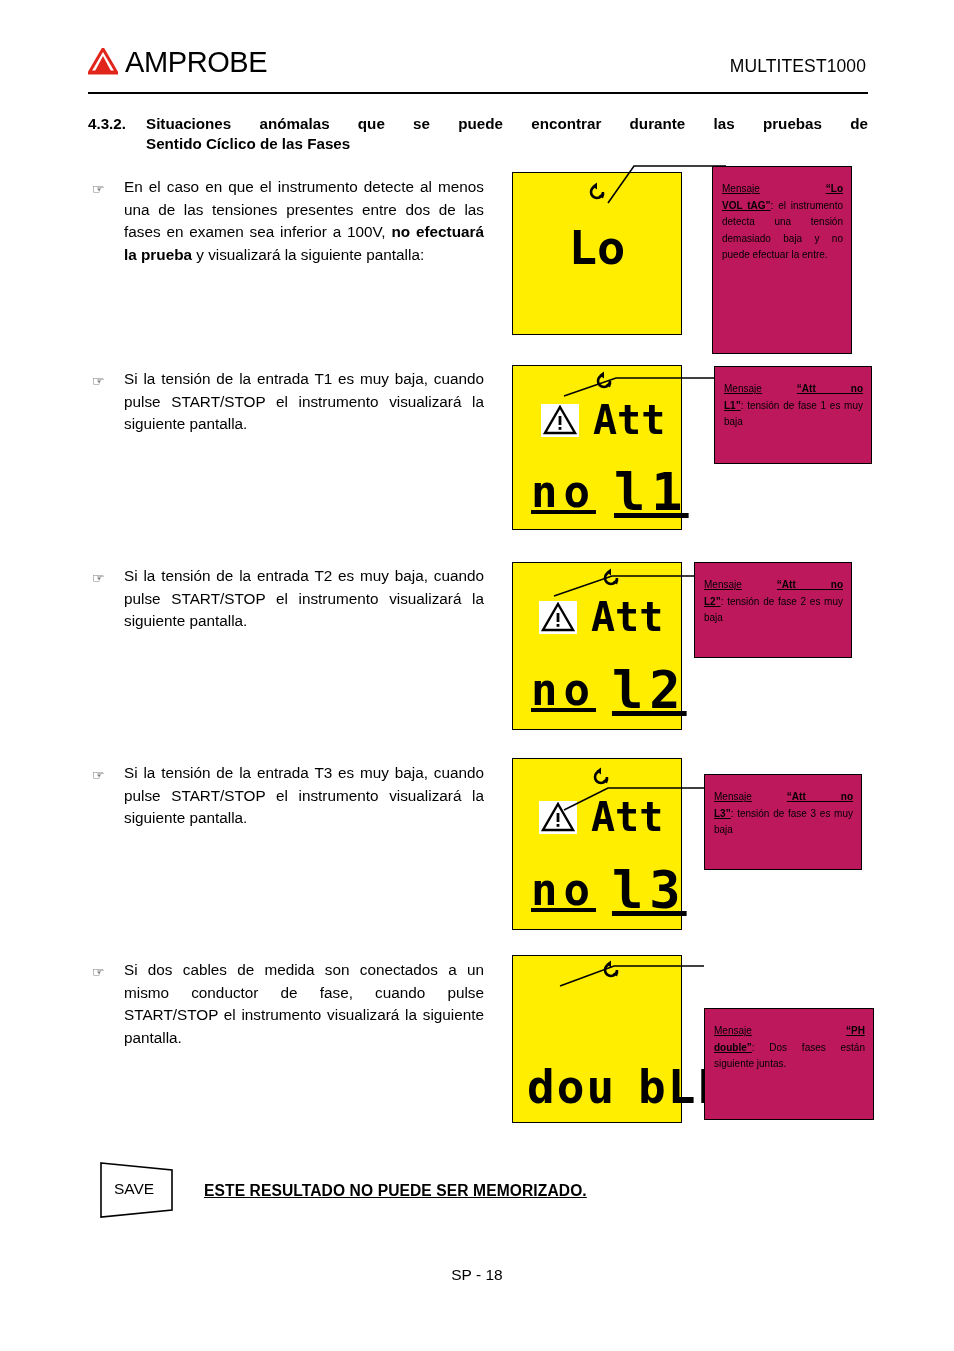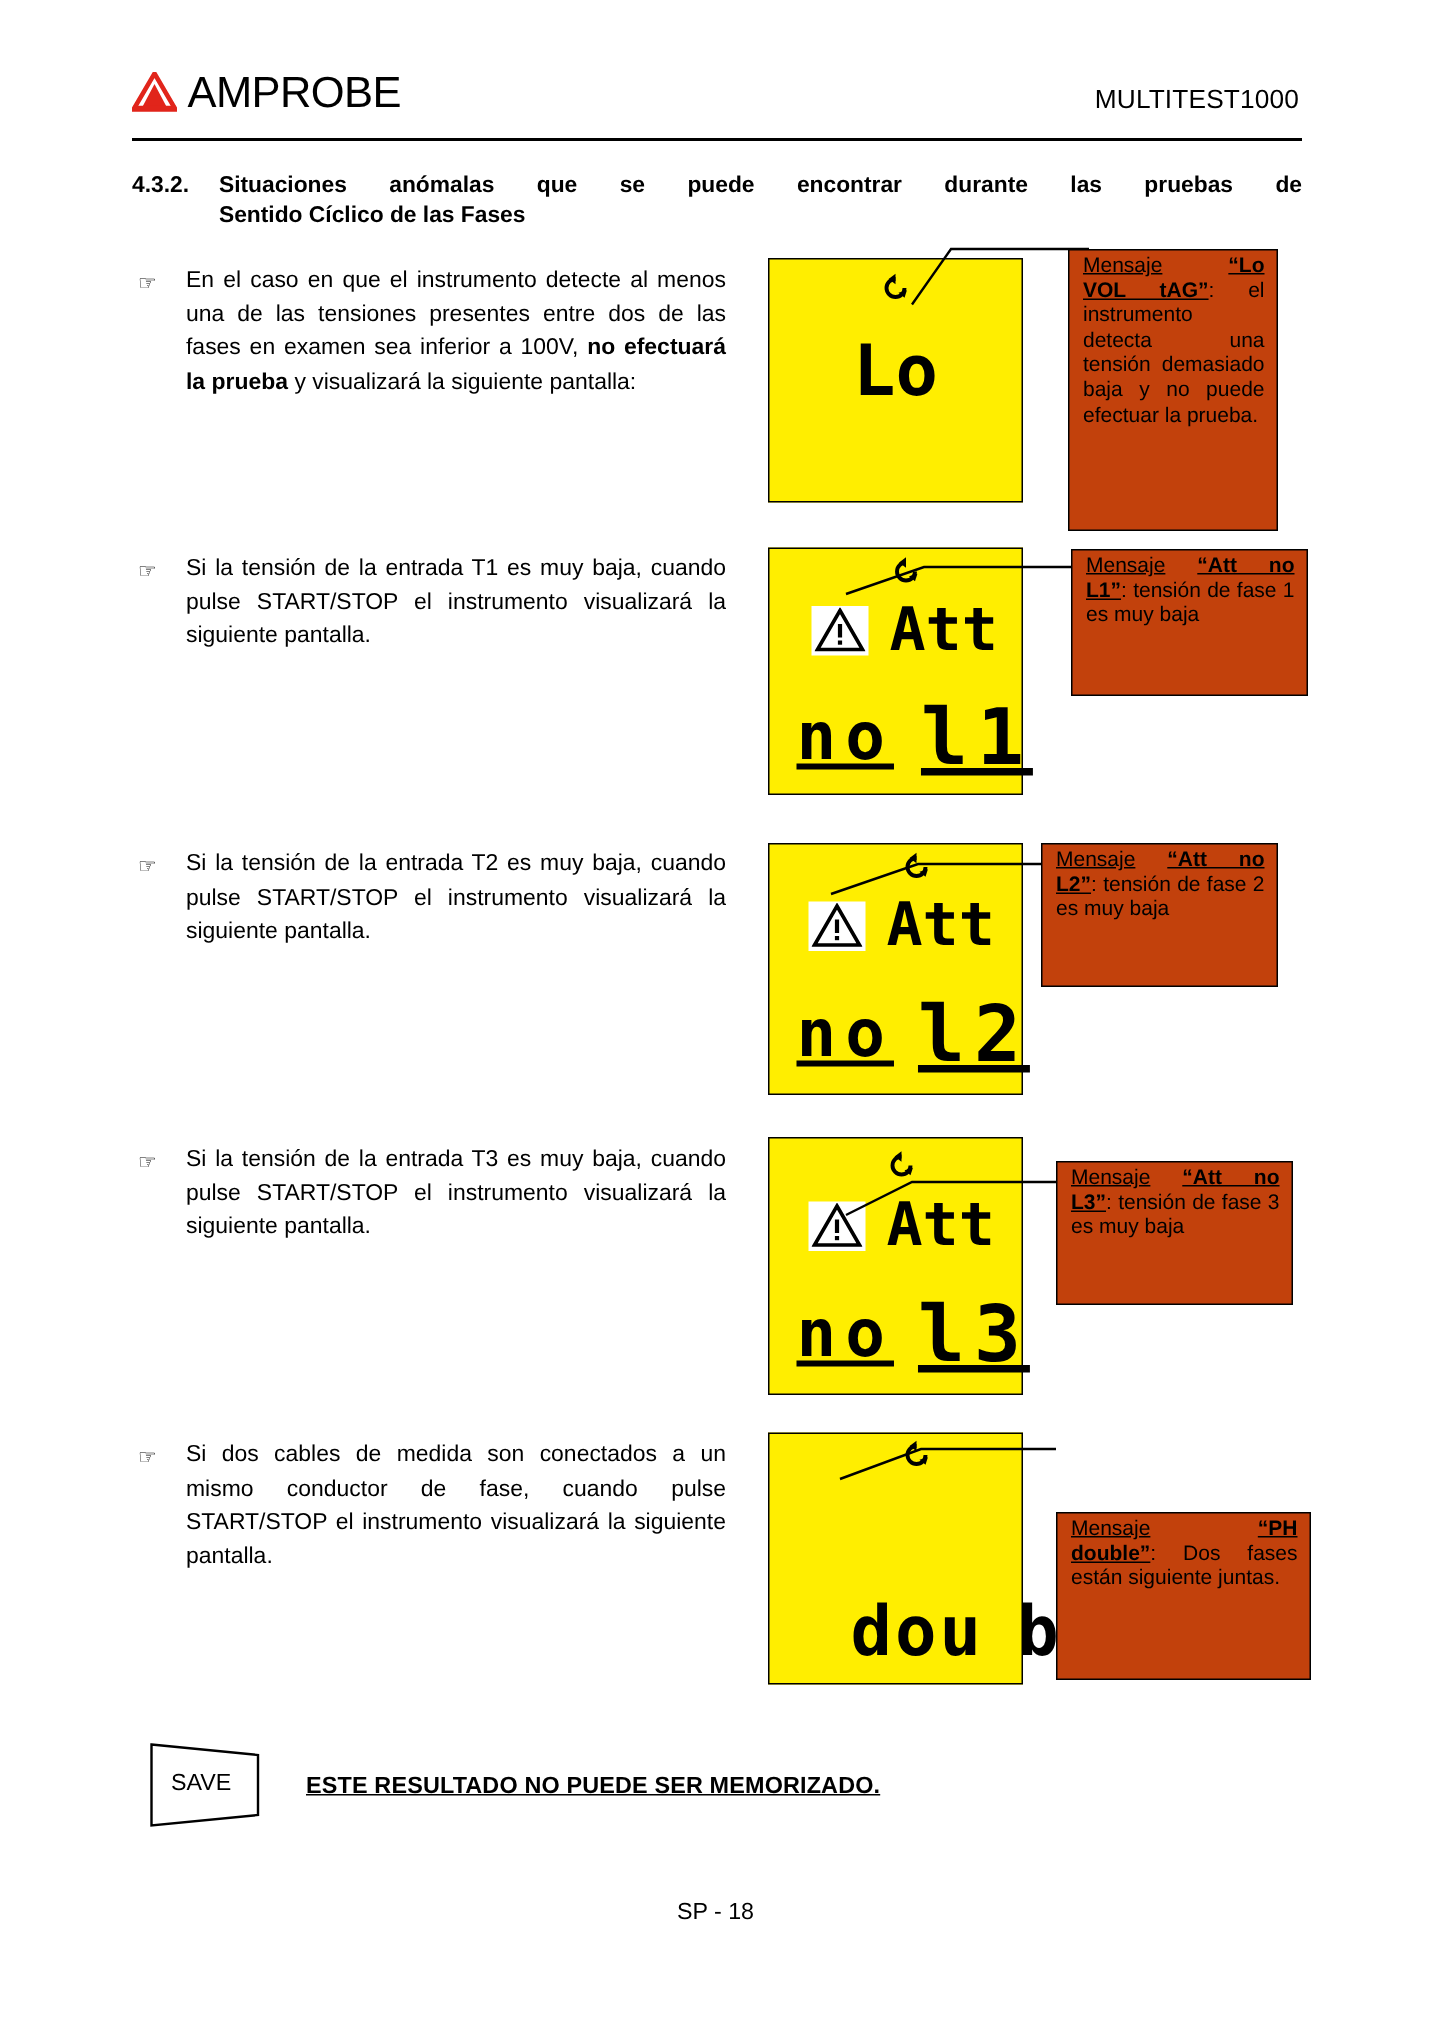--- a/index.html
+++ b/index.html
@@ -91,23 +91,23 @@
                  font-family:"DejaVu Serif", serif; }
   .seg-att     { font-size:40px; letter-spacing:0px; }
   .seg-num     { font-size:52px; letter-spacing:6px;text-decoration:underline; }
   .seg-ph      { font-size:42px; font-family:"DejaVu Serif", serif; }
   .seg-dou     { font-size:46px; letter-spacing:2px; }
 
   
   .callout {
     position:absolute;
     border:1.3px solid #000;
-    background:#c2410c;
-    padding:1px 8px 8px 9px;
-    font-size:14px;
+    background:#be185d;
+    padding:14px 8px 8px 9px;
+    font-size:10px;
     line-height:16.6px;
     text-align:justify;
   }
   .callout .u { text-decoration:underline; }
   .callout .ku { font-weight:bold; text-decoration:underline; }
   .callout .jline { text-align-last:justify; display:block; }
 
   
   .leader { position:absolute; overflow:visible; }
 
@@ -192,21 +192,21 @@
     <span class="seg seg-lo">Lo</span>
   </div>
 </div>
 
 <svg class="leader" style="left:600px; top:158px; width:130px; height:50px;">
   <polyline points="8,45 34,8 126,8" fill="none" stroke="#000" stroke-width="1.6"></polyline>
 </svg>
 
 <div class="callout" style="left:712px; top:166px; width:140px; height:188px;">
   <span class="jline"><span class="u">Mensaje</span> <span class="ku">“Lo</span></span><span class="ku">VOL tAG”</span><span>:</span>
-  <span>el instrumento detecta una tensión demasiado baja y no puede efectuar la prueba.</span>
+  <span>el instrumento detecta una tensión demasiado baja y no puede efectuar la entre.</span>
 </div>
 
 <div class="lcd" style="left:512px; top:365px; width:170px; height:165px;">
   <span class="rot" style="left:81px; top:5px;">
     <svg width="20" height="20" viewBox="0 0 20 20">
       <path d="M16,10 A6,6 0 1,1 10,4" fill="none" stroke="#000" stroke-width="2.6"></path>
       <polygon points="10,0.5 10,7.5 5.4,4" fill="#000"></polygon>
       <polygon points="16,16.5 12,13.2 17.6,11.5" fill="#000"></polygon>
     </svg>
   </span>
@@ -302,21 +302,21 @@
 </div>
 
 <div class="lcd" style="left:512px; top:955px; width:170px; height:168px;">
   <span class="rot" style="left:88px; top:4px;">
     <svg width="20" height="20" viewBox="0 0 20 20">
       <path d="M16,10 A6,6 0 1,1 10,4" fill="none" stroke="#000" stroke-width="2.6"></path>
       <polygon points="10,0.5 10,7.5 5.4,4" fill="#000"></polygon>
       <polygon points="16,16.5 12,13.2 17.6,11.5" fill="#000"></polygon>
     </svg>
   </span>
-  <div class="row-bot" style="top:106px; height:50px; justify-content:flex-start; padding-left:14px; gap:22px;margin-left:40px;">
+  <div class="row-bot" style="top:106px; height:50px; justify-content:flex-start; padding-left:14px; gap:22px;">
     <span class="seg seg-dou">dou</span>
     <span class="seg seg-dou">bLE</span>
   </div>
 </div>
 
 <svg class="leader" style="left:556px; top:960px; width:150px; height:30px;">
   <polyline points="4,26 58,6 148,6" fill="none" stroke="#000" stroke-width="1.6"></polyline>
 </svg>
 
 <div class="callout" style="left:704px; top:1008px; width:170px; height:112px;">

